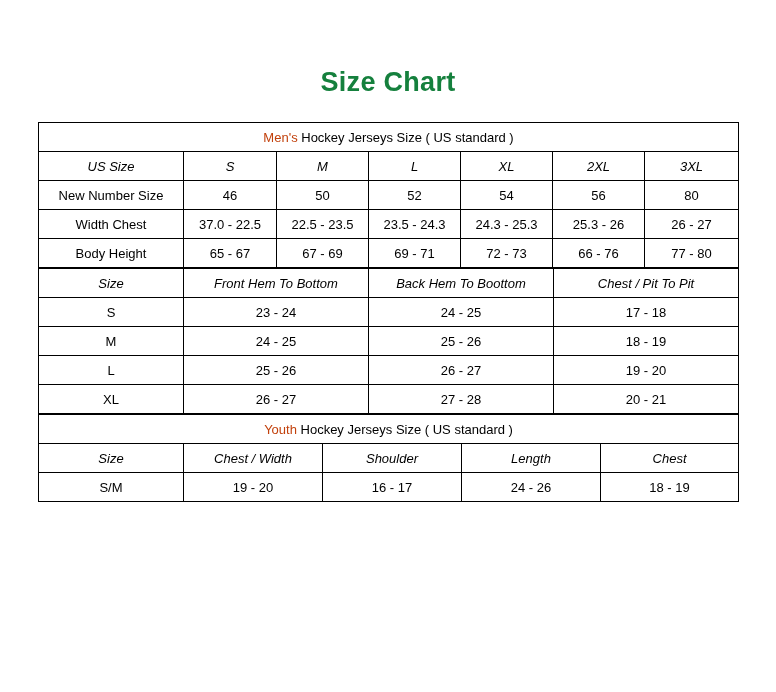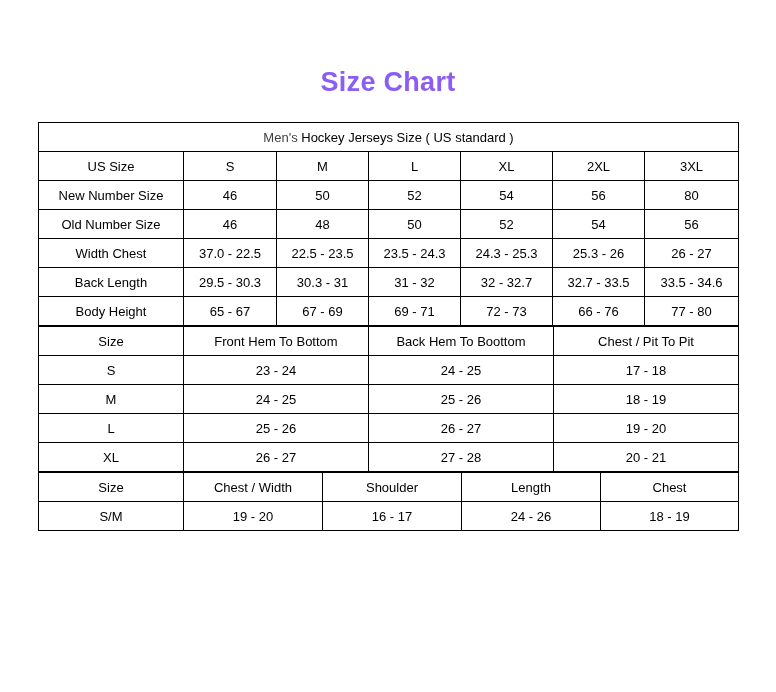--- a/index.html
+++ b/index.html
@@ -17,21 +17,21 @@
   }
   .page {
     width: 776px;
     height: 692px;
     box-sizing: border-box;
     padding: 0;
     position: relative;
   }
   .title {
     text-align: center;
-    color: #8b5cf6;
+    color: #15803d;
     font-size: 27px;
     font-weight: bold;
     letter-spacing: 0.3px;
     margin: 0;
     padding-top: 68px;
     padding-bottom: 0;
     line-height: 1.1;
   }
   .chart-wrap {
     position: absolute;
@@ -54,25 +54,26 @@
     font-weight: normal;
     background: #ffffff;
   }
   .section-head td {
     background: #ffff00;
     font-size: 14.5px;
     font-weight: bold;
     height: 29px;
   }
   .section-head .accent {
-    color: #404040;
+    color: #c2410c;
   }
   .col-head td {
     font-weight: bold;
     font-size: 13px;
+    font-style: italic;
   }
   .row-label {
     font-size: 13px;
   }
   .bold-cell {
     font-weight: bold;
   }
 </style>
 </head>
 <body>
@@ -111,45 +112,27 @@
         <tr>
           <td class="row-label">New Number Size</td>
           <td>46</td>
           <td>50</td>
           <td>52</td>
           <td>54</td>
           <td>56</td>
           <td>80</td>
         </tr>
         <tr>
-          <td class="row-label">Old Number Size</td>
-          <td>46</td>
-          <td>48</td>
-          <td>50</td>
-          <td>52</td>
-          <td>54</td>
-          <td>56</td>
-        </tr>
-        <tr>
           <td class="row-label">Width Chest</td>
           <td>37.0 - 22.5</td>
           <td>22.5 - 23.5</td>
           <td>23.5 - 24.3</td>
           <td>24.3 - 25.3</td>
           <td>25.3 - 26</td>
           <td>26 - 27</td>
-        </tr>
-        <tr>
-          <td class="row-label">Back Length</td>
-          <td>29.5 - 30.3</td>
-          <td>30.3 - 31</td>
-          <td>31 - 32</td>
-          <td>32 - 32.7</td>
-          <td>32.7 - 33.5</td>
-          <td>33.5 - 34.6</td>
         </tr>
         <tr>
           <td class="row-label">Body Height</td>
           <td>65 - 67</td>
           <td>67 - 69</td>
           <td>69 - 71</td>
           <td>72 - 73</td>
           <td>66 - 76</td>
           <td>77 - 80</td>
         </tr>
@@ -199,20 +182,25 @@
 
     <table class="chart">
       <colgroup>
         <col style="width:145px">
         <col style="width:139px">
         <col style="width:139px">
         <col style="width:139px">
         <col style="width:138px">
       </colgroup>
       <tbody>
+        <tr class="section-head">
+          <td colspan="5">
+            <span class="accent">Youth</span><span> Hockey Jerseys Size ( US standard )</span>
+          </td>
+        </tr>
         <tr class="col-head">
           <td>Size</td>
           <td>Chest / Width</td>
           <td>Shoulder</td>
           <td>Length</td>
           <td>Chest</td>
         </tr>
         <tr>
           <td class="bold-cell">S/M</td>
           <td>19 - 20</td>

